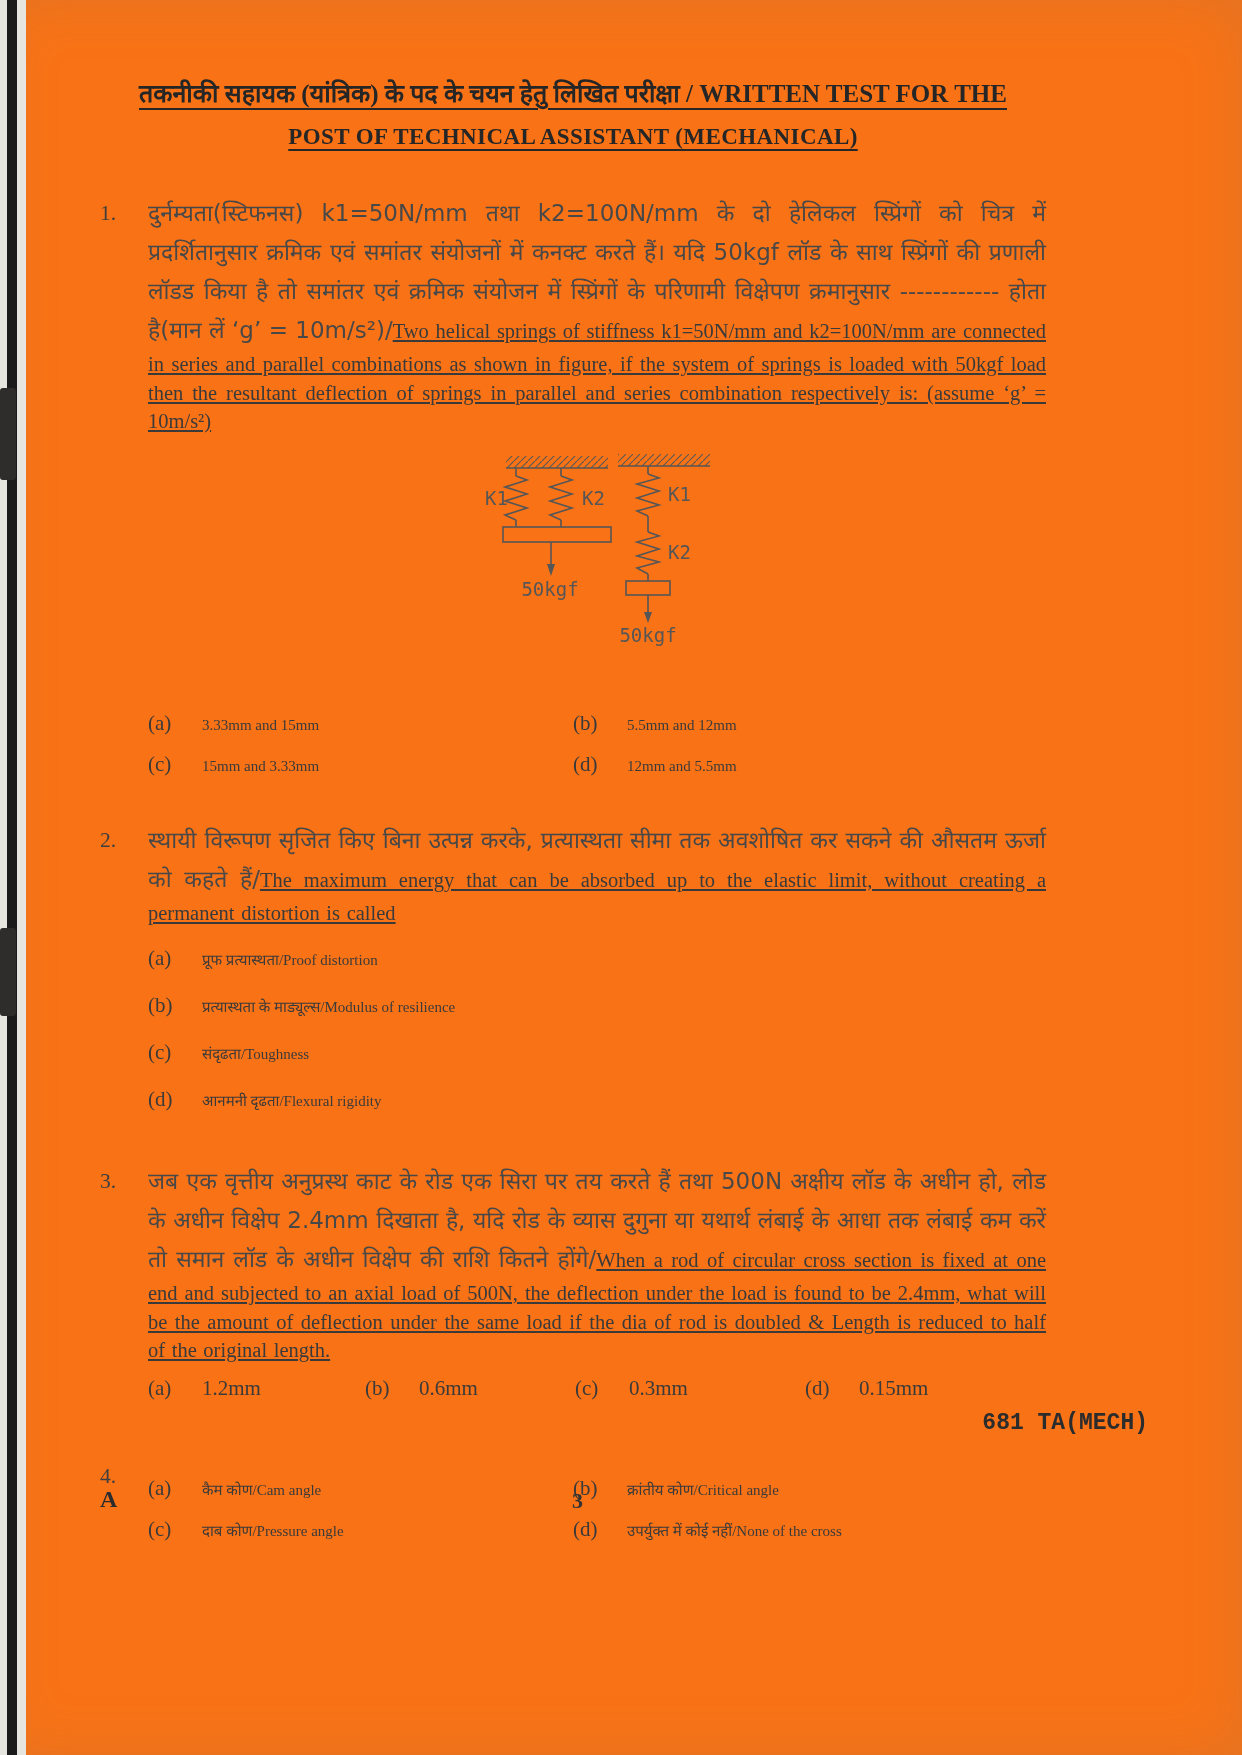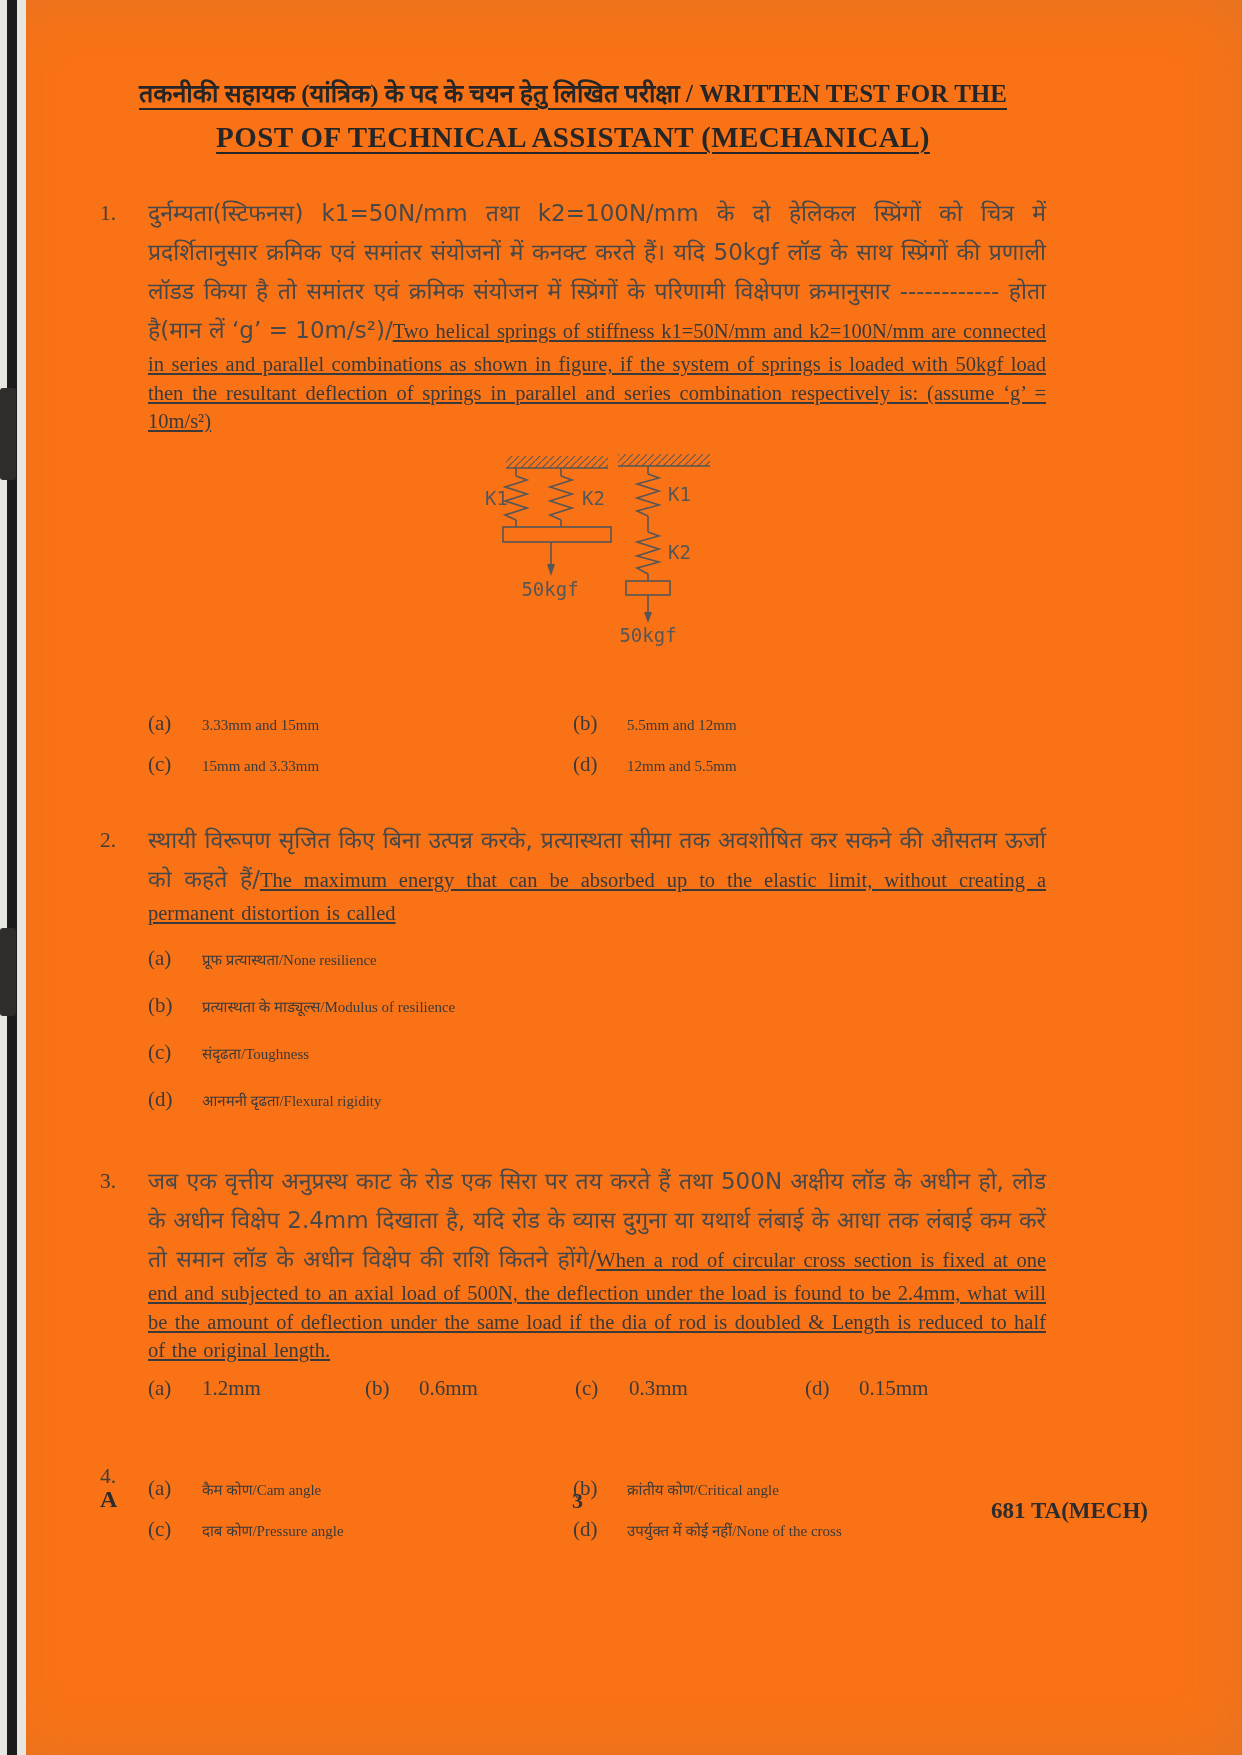--- a/index.html
+++ b/index.html
@@ -24,21 +24,21 @@
 
   .title{text-align:center;font-weight:bold;color:#262626;}
   .title .t1{
     font-size:25px;line-height:36px;
     text-decoration:underline;
     text-decoration-thickness:2px;
     text-underline-offset:6px;
   }
   .title .t2{
     display:inline-block;
-    font-size:29px;line-height:30px;margin-top:10px;
+    font-size:23px;line-height:30px;margin-top:10px;
     letter-spacing:.4px;
     text-decoration:underline;
     text-decoration-thickness:2px;
     text-underline-offset:5px;
   }
 
   .question{display:flex;align-items:flex-start;}
   .q1{margin-top:42px;}
   .q2{margin-top:40px;}
   .q3{margin-top:46px;}
@@ -61,21 +61,21 @@
   .opts.cols-4{grid-template-columns:217px 210px 230px 1fr;}
   .opt{display:flex;align-items:baseline;}
   .opt-label{flex:none;width:54px;}
   .opt-text{white-space:nowrap;}
   .opts.cols-1 .opt-text,.opts.cols-2 .opt-text{font-size:15px;}
   .q2 .opts,.q4 .opts{margin-top:16px;}
   .q3 .opts{margin-top:8px;}
 
   .footer-series{position:absolute;left:100px;top:1486px;font-size:24px;font-weight:bold;color:#2c2c2c;}
   .footer-page{position:absolute;left:572px;top:1488px;font-size:22px;font-weight:bold;color:#333;}
-  .footer-code{position:absolute;right:94px;top:1498px;font-size:23px;font-weight:bold;color:#2c2c2c;}
+  .footer-code{position:absolute;right:94px;top:1410px;font-size:23px;font-weight:bold;color:#2c2c2c;font-family:Liberation Mono, monospace;}
 </style>
 </head>
 <body>
 
 <div class="page">
 
   <div class="scan-gutter"></div>
   <div class="scan-bar"></div>
   <div class="scan-mark m1"></div>
   <div class="scan-mark m2"></div>
@@ -154,21 +154,21 @@
       </div>
     </div>
 
     <div class="question q2">
       <div class="qnum">2.</div>
       <div class="qbody">
         <p class="qtext"><span class="hi">स्थायी विरूपण सृजित किए बिना उत्पन्न करके, प्रत्यास्थता सीमा तक अवशोषित कर सकने की औसतम ऊर्जा को कहते हैं/</span><span class="en">The maximum energy that can be absorbed up to the elastic limit, without creating a permanent distortion is called</span></p>
         <div class="opts cols-1">
           <div class="opt">
               <span class="opt-label">(a)</span>
-              <span class="opt-text">प्रूफ प्रत्यास्थता/None resilience</span>
+              <span class="opt-text">प्रूफ प्रत्यास्थता/Proof distortion</span>
             </div>
           <div class="opt">
               <span class="opt-label">(b)</span>
               <span class="opt-text">प्रत्यास्थता के माड्यूल्स/Modulus of resilience</span>
             </div>
           <div class="opt">
               <span class="opt-label">(c)</span>
               <span class="opt-text">संदृढता/Toughness</span>
             </div>
           <div class="opt">

